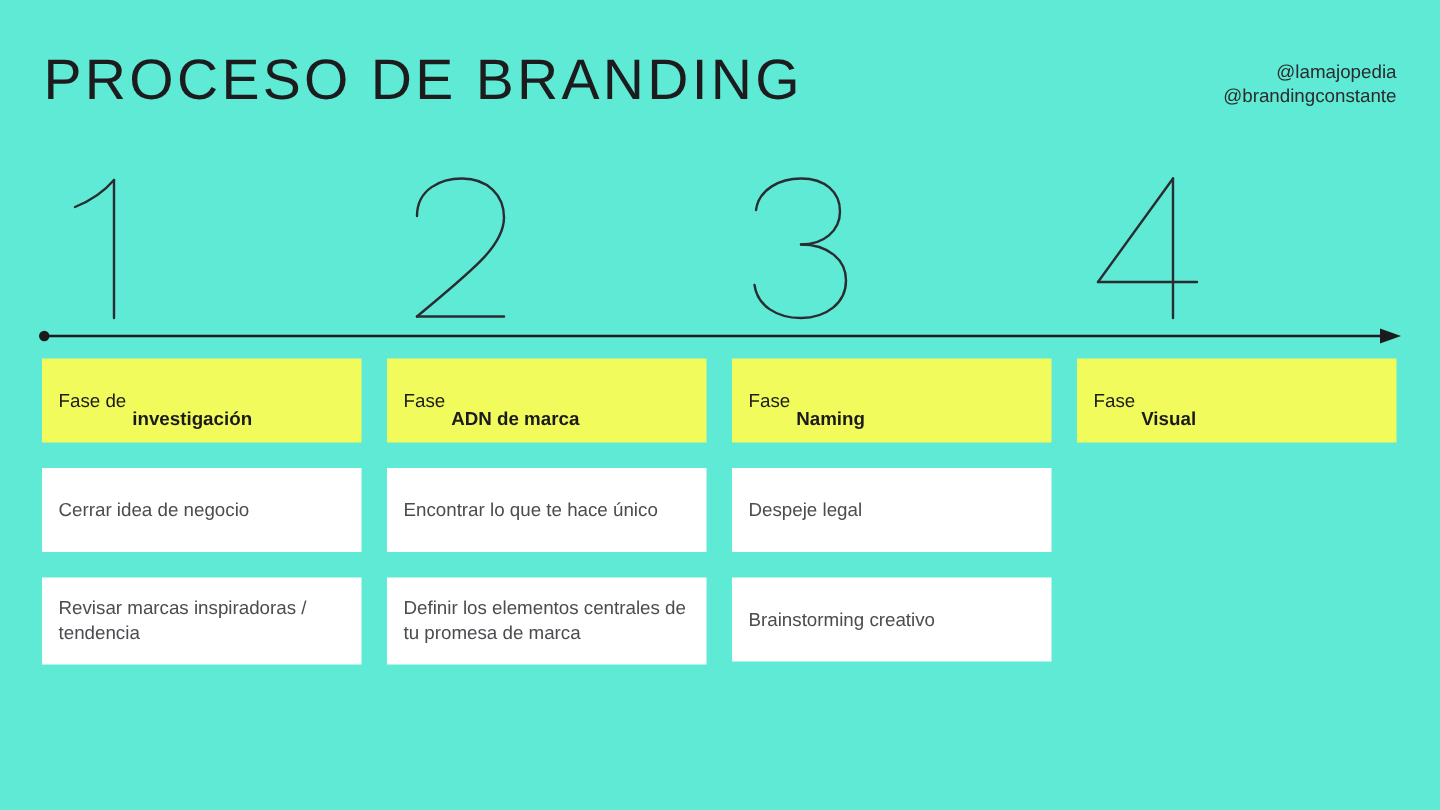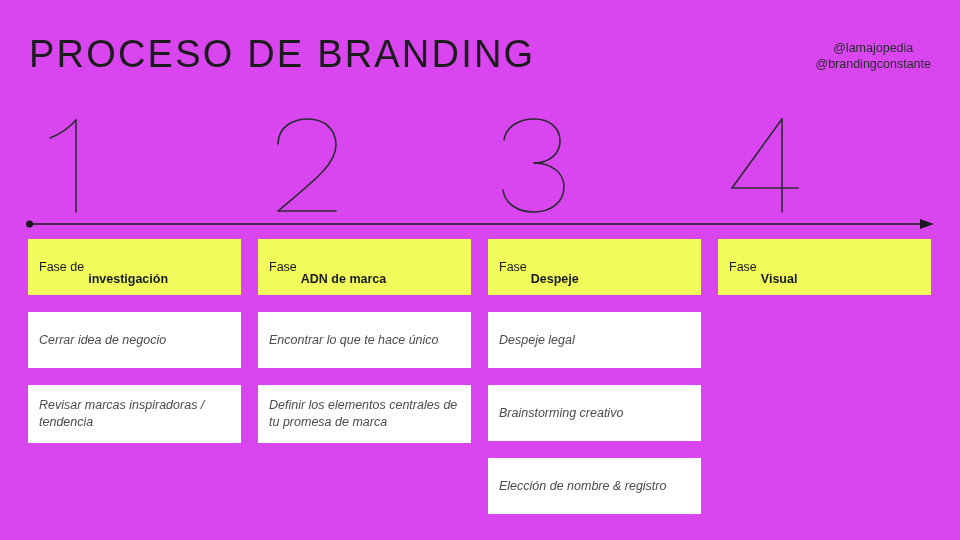--- a/index.html
+++ b/index.html
@@ -11,21 +11,21 @@
     height: 540px;
     background: #eeecf1;
     font-family: "Liberation Sans", sans-serif;
     overflow: hidden;
   }
 
   .slide {
     position: relative;
     width: 960px;
     height: 540px;
-    background: #d946ef;
+    background: #5eead4;
   }
 
   
   .page-title {
     position: absolute;
     left: 29px;
     top: 31px;
     font-size: 38px;
     line-height: 46px;
     letter-spacing: 2.2px;
@@ -37,21 +37,21 @@
   .handles {
     position: absolute;
     right: 29px;
     top: 40px;
     text-align: right;
     font-size: 12.5px;
     line-height: 16px;
     color: #2b2b2e;
     font-weight: 400;
   }
-  .handles div { white-space: nowrap; text-align: center; }
+  .handles div { white-space: nowrap; }
 
   
   .numbers {
     position: absolute;
     left: 28px;
     top: 118px;
     width: 904px;
     height: 96px;
   }
   .step-number {
@@ -111,21 +111,20 @@
   .step-card {
     background: #ffffff;
     min-height: 56px;
     display: flex;
     align-items: center;
     padding: 12px 11px;
     box-sizing: border-box;
     font-size: 12.5px;
     line-height: 17px;
     color: #4b4b50;
-    font-style: italic;
   }
 </style>
 </head>
 <body>
 
 <div class="slide">
 
   <div class="page-title">PROCESO DE BRANDING</div>
 
   <div class="handles">
@@ -185,25 +184,24 @@
         <span class="ph-prefix">Fase</span>
         <span class="ph-name">ADN de marca</span>
       </div>
       <div class="step-card">Encontrar lo que te hace único</div>
       <div class="step-card">Definir los elementos centrales de tu promesa de marca</div>
     </div>
 
     <div class="column">
       <div class="phase-header">
         <span class="ph-prefix">Fase</span>
-        <span class="ph-name">Despeje</span>
+        <span class="ph-name">Naming</span>
       </div>
       <div class="step-card">Despeje legal</div>
       <div class="step-card">Brainstorming creativo</div>
-      <div class="step-card">Elección de nombre &amp; registro</div>
     </div>
 
     <div class="column">
       <div class="phase-header">
         <span class="ph-prefix">Fase</span>
         <span class="ph-name">Visual</span>
       </div>
     </div>
 
   </div>

